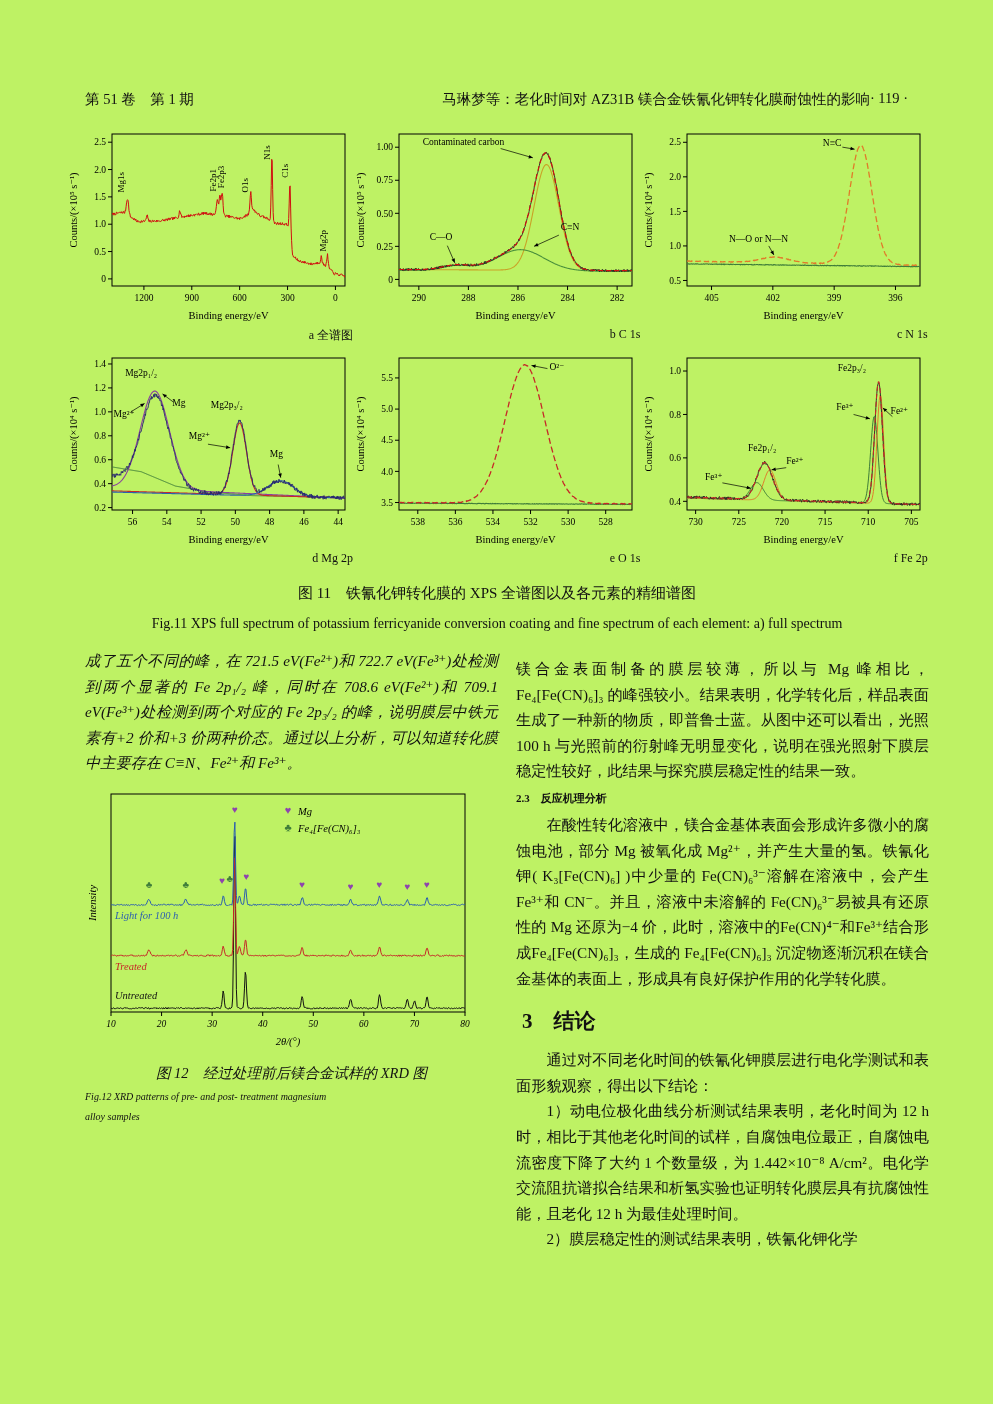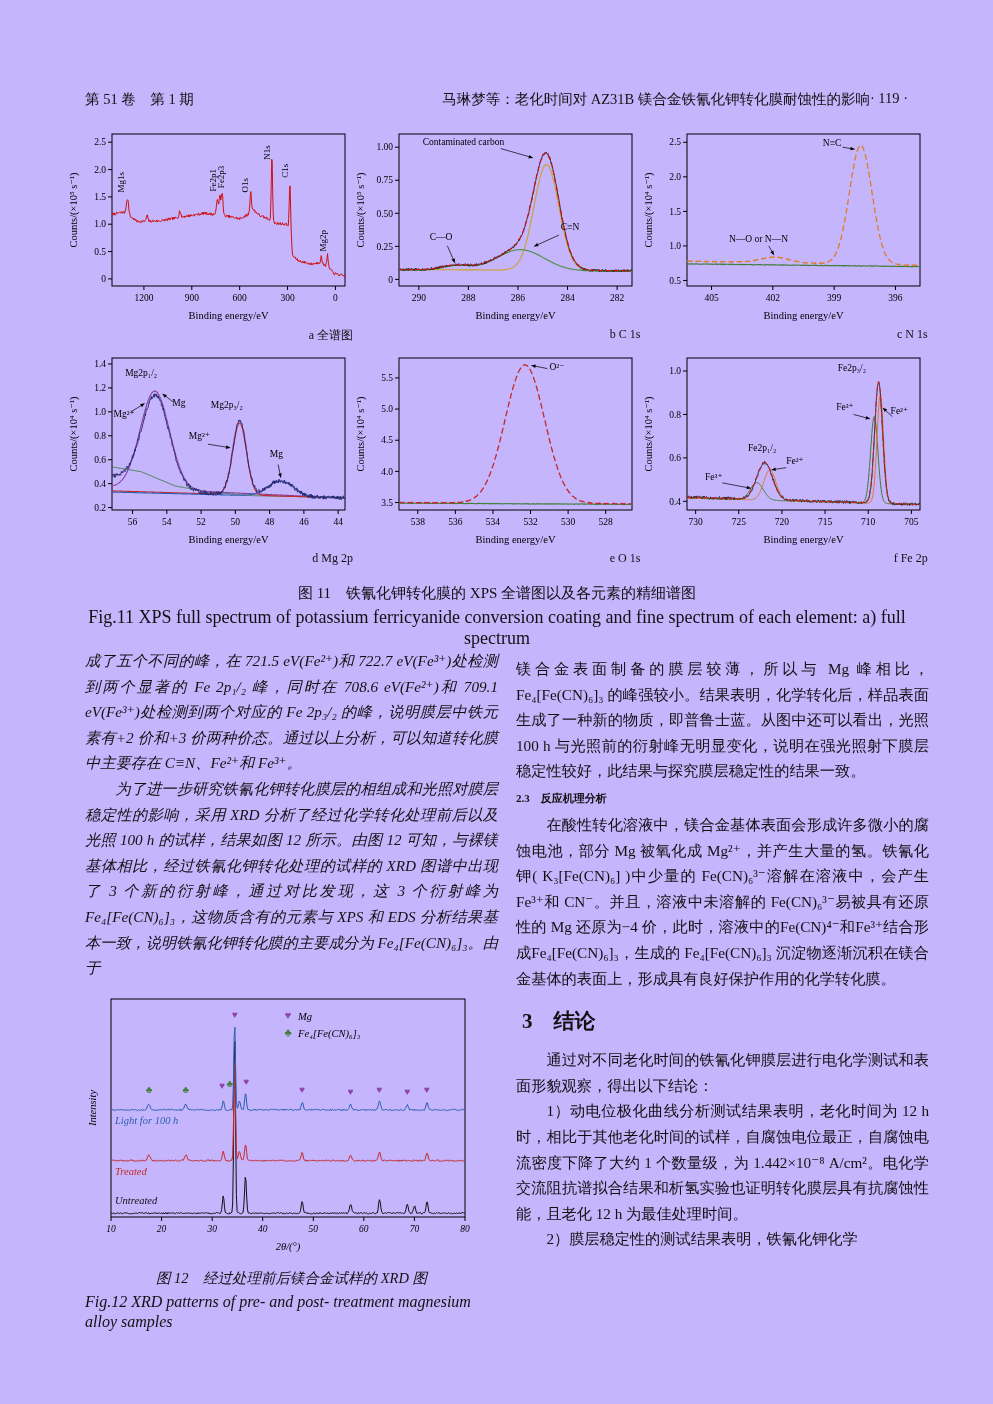--- a/index.html
+++ b/index.html
@@ -1,37 +1,37 @@
 <!DOCTYPE html>
 <html><head>
 <meta charset="utf-8">
 <style>
   html,body{margin:0;padding:0;background:#e8e8e8;}
-  .page{width:993px;height:1404px;background:#c4b5fd;position:relative;margin:0 auto;
+  .page{width:993px;height:1404px;background:#bef264;position:relative;margin:0 auto;
         font-family:"Liberation Serif","DejaVu Serif",serif;color:#111;overflow:hidden;}
   .hdr{position:absolute;top:90px;left:85px;width:823px;display:flex;justify-content:space-between;
        font-size:14.5px;}
   .hdr .mid{flex:1;text-align:right;}
   .fig11{position:absolute;top:126px;left:66px;width:862px;}
   .plotgrid{display:grid;grid-template-columns:repeat(3,1fr);}
   .cell{width:287px;}
   .chart-xps{width:287px;height:200px;}
   .sublabel{text-align:right;font-size:12px;margin:1px 0 6px 0;}
   .cap-zh{text-align:center;font-size:15px;margin-top:12px;}
-  .cap-en{text-align:center;font-size:18px;margin-top:4px;}
+  .cap-en{text-align:center;font-size:14px;margin-top:13px;}
   .col{position:absolute;width:413px;}
   .col-left{left:85px;top:648px;font-style:italic;}
   .col-right{left:516px;top:656px;}
   .col p{margin:0;text-align:justify;font-size:15.2px;line-height:25.6px;text-indent:2em;}
   .col p.noindent{text-indent:0;}
   h3.sec{font-size:11px;margin:7px 0 6px 0;font-weight:bold;}
   h2.sec{font-size:21px;margin:16px 0 12px 6px;font-weight:bold;}
   .chart-xrd{width:392px;height:266px;margin:10px 0 2px 0;}
   .fig12caps .cap-zh{font-size:14.5px;text-align:center;}
-  .fig12caps .cap-en2{font-size:16px;text-align:left;margin-top:4px;line-height:20px;}
+  .fig12caps .cap-en2{font-size:10px;text-align:left;margin-top:4px;line-height:20px;}
   svg text{font-family:"Liberation Serif","DejaVu Serif",serif;}
 </style>
 </head>
 <body>
 
 <div class="page">
 
   <div class="hdr">
     <span>第 51 卷　第 1 期</span>
     <span class="mid">马琳梦等：老化时间对 AZ31B 镁合金铁氰化钾转化膜耐蚀性的影响</span>
@@ -331,21 +331,20 @@
             </svg></div>
         <div class="sublabel">f Fe 2p</div>
       </div>
     </div>
     <div class="cap-zh">图 11　铁氰化钾转化膜的 XPS 全谱图以及各元素的精细谱图</div>
     <div class="cap-en">Fig.11 XPS full spectrum of potassium ferricyanide conversion coating and fine spectrum of each element: a) full spectrum</div>
   </div>
 
   <div class="col col-left">
     <p class="noindent">成了五个不同的峰，在 721.5 eV(Fe²⁺)和 722.7 eV(Fe³⁺)处检测到两个显著的 Fe 2p₁/₂ 峰，同时在 708.6 eV(Fe²⁺)和 709.1 eV(Fe³⁺)处检测到两个对应的 Fe 2p₃/₂ 的峰，说明膜层中铁元素有+2 价和+3 价两种价态。通过以上分析，可以知道转化膜中主要存在 C≡N、Fe²⁺和 Fe³⁺。</p>
-    <p>为了进一步研究铁氰化钾转化膜层的相组成和光照对膜层稳定性的影响，采用 XRD 分析了经过化学转化处理前后以及光照 100 h 的试样，结果如图 12 所示。由图 12 可知，与裸镁基体相比，经过铁氰化钾转化处理的试样的 XRD 图谱中出现了 3 个新的衍射峰，通过对比发现，这 3 个衍射峰为 Fe₄[Fe(CN)₆]₃，这物质含有的元素与 XPS 和 EDS 分析结果基本一致，说明铁氰化钾转化膜的主要成分为 Fe₄[Fe(CN)₆]₃。由于</p>
     <div class="chart chart-xrd"><svg width="392" height="266" viewBox="0 0 392 266">
           <defs>
             <clipPath id="xrd-clip">
               <rect x="26" y="8" width="354" height="218"></rect>
             </clipPath>
           </defs>
           <rect x="26" y="8" width="354" height="218" fill="none" stroke="#000" stroke-width="1"></rect>
           <line x1="26" y1="226" x2="26" y2="230" stroke="#000" stroke-width="1"></line>
           <text x="26" y="241" text-anchor="middle" font-size="9.5" fill="#000">10</text>
           <line x1="76.57142857142857" y1="226" x2="76.57142857142857" y2="230" stroke="#000" stroke-width="1"></line>

